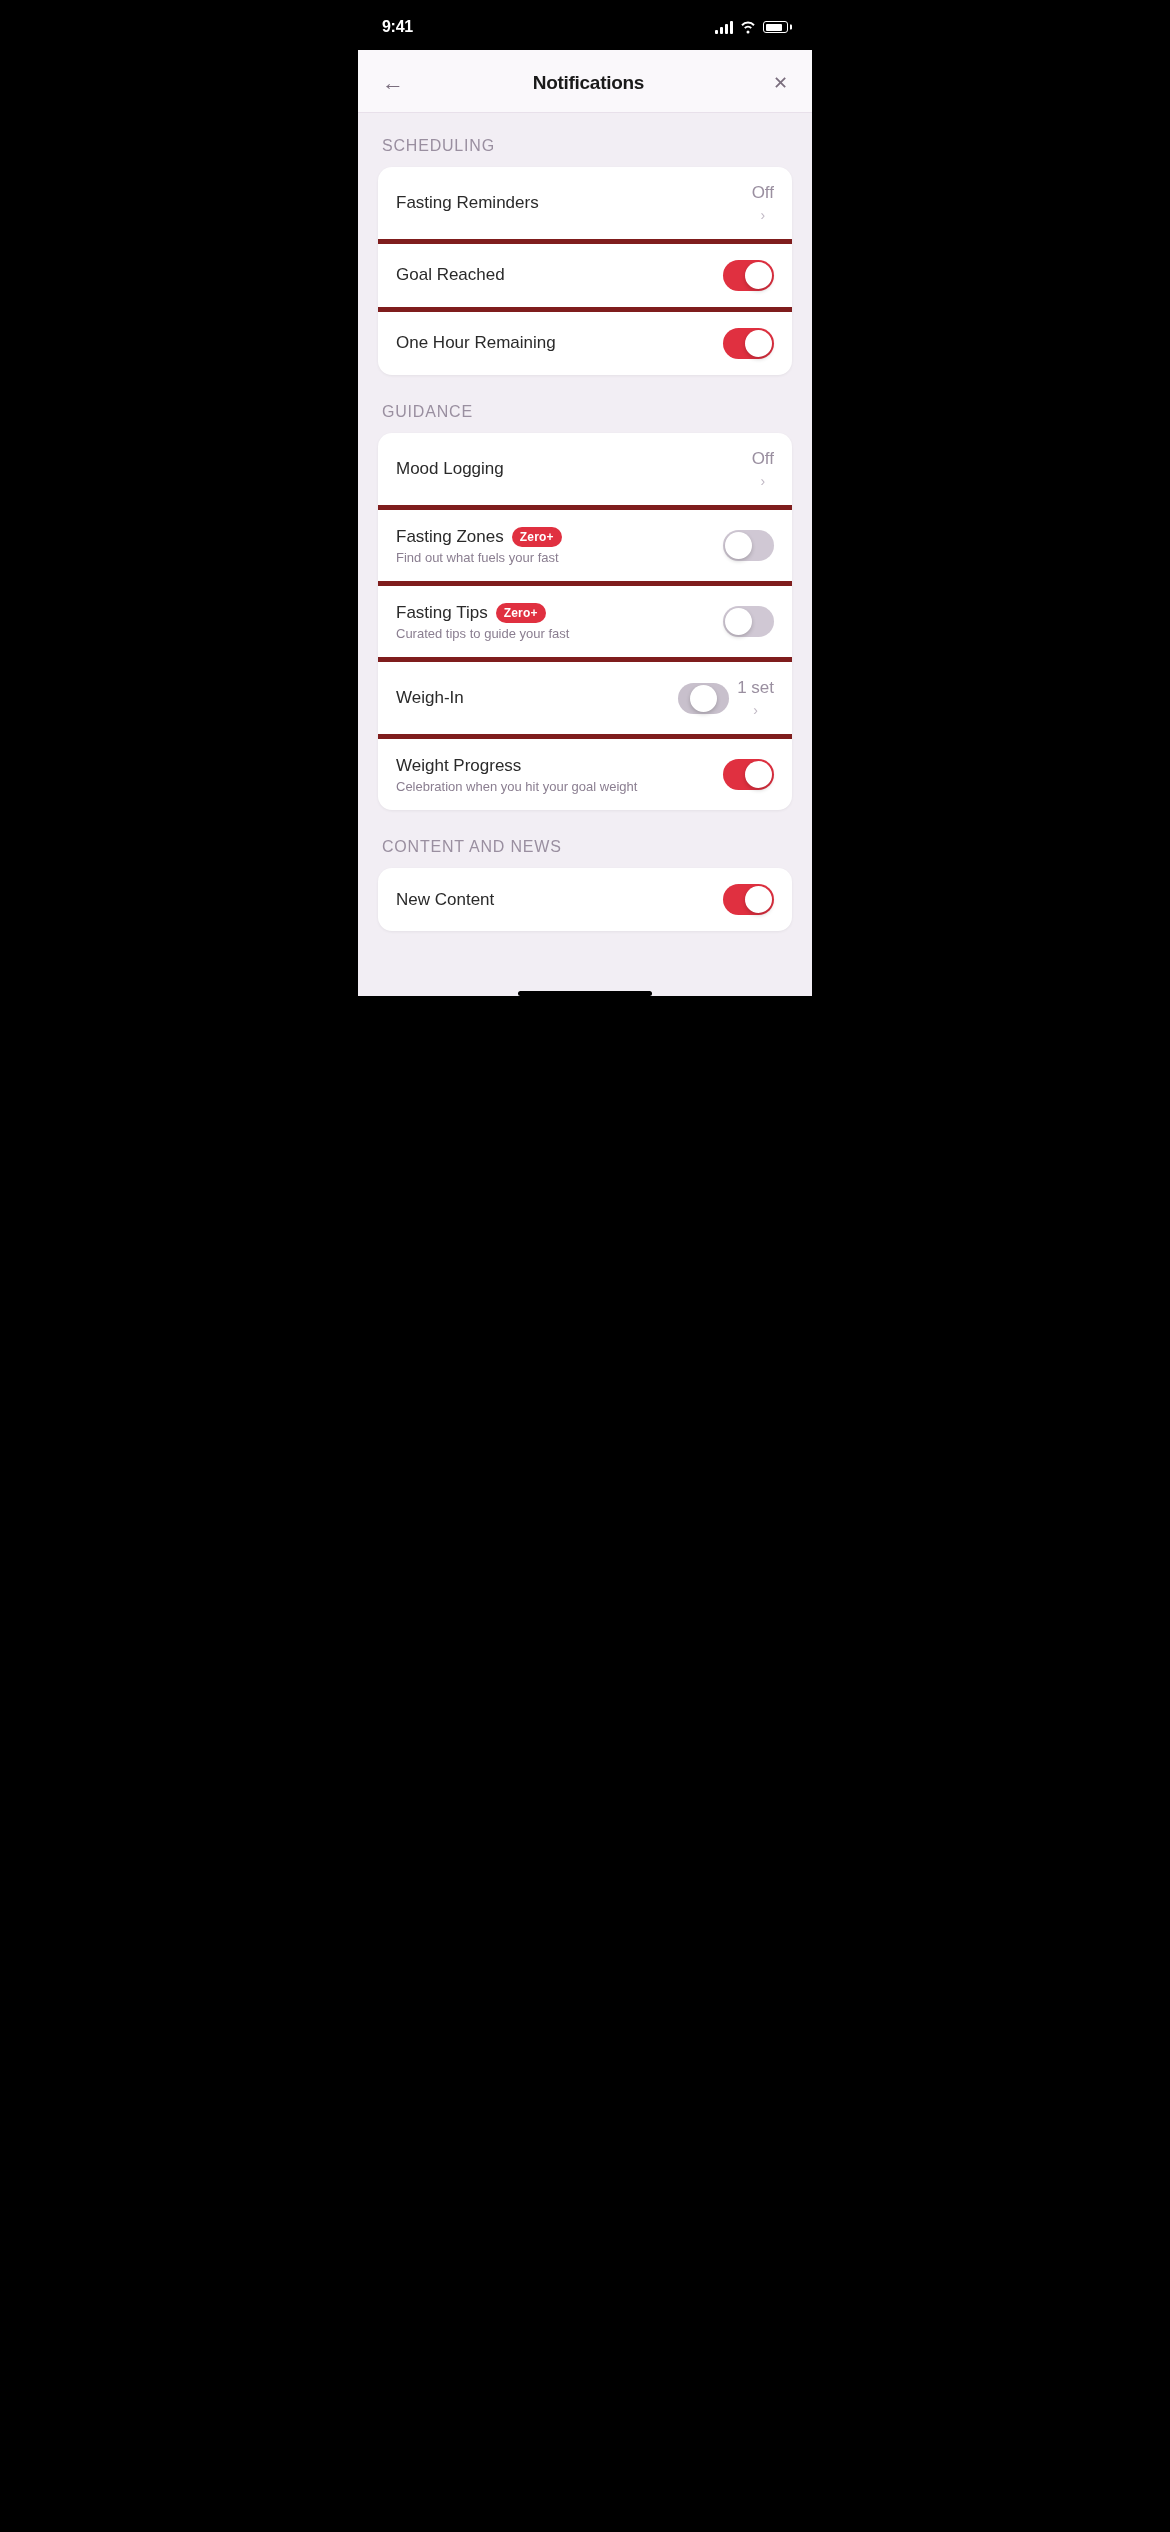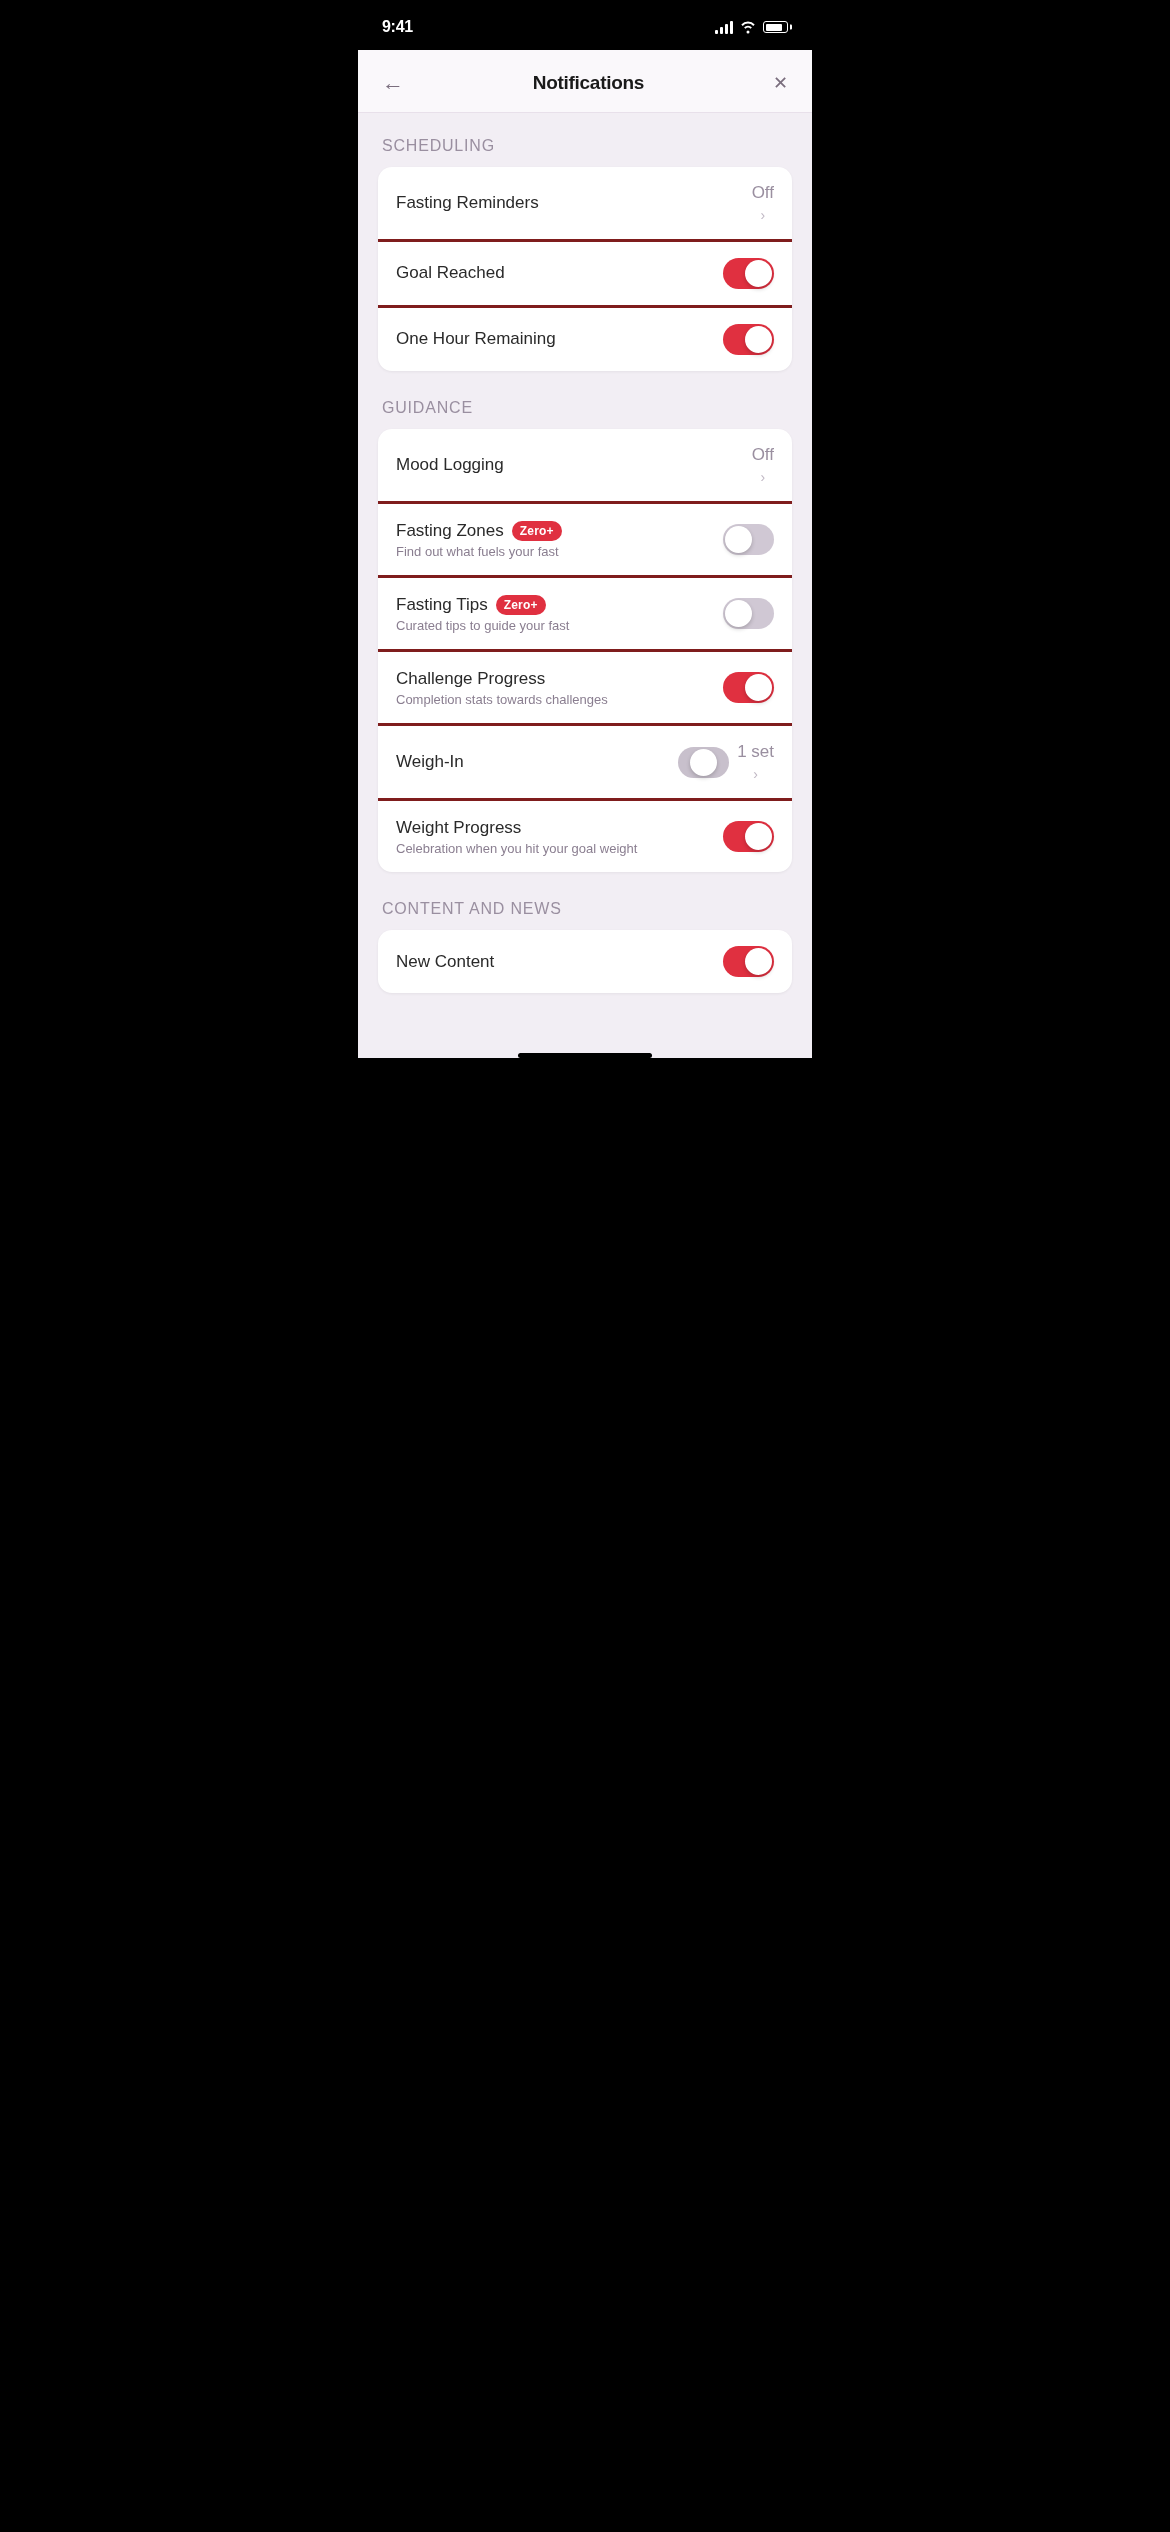--- a/index.html
+++ b/index.html
@@ -152,21 +152,21 @@
       margin-bottom: 28px;
       box-shadow: 0 1px 3px rgba(0,0,0,0.06);
     }
 
     
     .row-item {
       padding: 16px 18px;
       display: flex;
       justify-content: space-between;
       align-items: center;
-      border-bottom: 3px solid #7f1d1d;
+      border-bottom: 5px solid #7f1d1d;
     }
 
     .row-item:last-child {
       border-bottom: none;
     }
 
     .row-item-left {
       flex: 1;
       padding-right: 12px;
     }
@@ -383,31 +383,20 @@
             </div>
             <div class="row-item-subtitle">Curated tips to guide your fast</div>
           </div>
           <div class="row-item-right">
             <div class="toggle off">
               <div class="toggle-knob"></div>
             </div>
           </div>
         </div>
 
-        <div class="row-item">
-          <div class="row-item-left">
-            <div class="row-item-title">Challenge Progress</div>
-            <div class="row-item-subtitle">Completion stats towards challenges</div>
-          </div>
-          <div class="row-item-right">
-            <div class="toggle on">
-              <div class="toggle-knob"></div>
-            </div>
-          </div>
-        </div>
 
         <div class="row-item">
           <div class="row-item-left">
             <div class="row-item-title">Weigh-In</div>
           </div>
           <div class="row-item-right" style="display:flex; align-items:center; gap:8px;">
             <div class="toggle center-off">
               <div class="toggle-knob"></div>
             </div>
             <span class="value-chevron">

